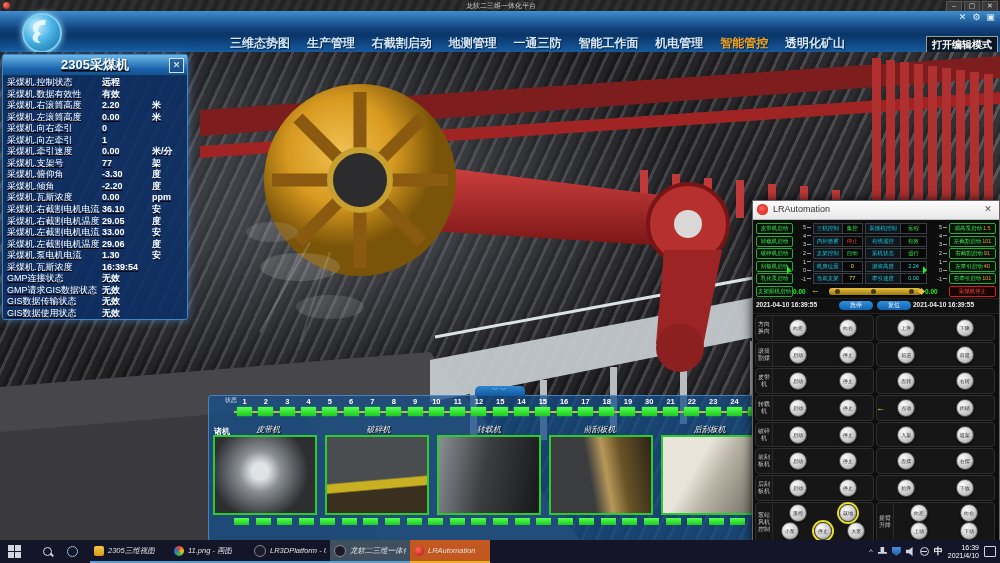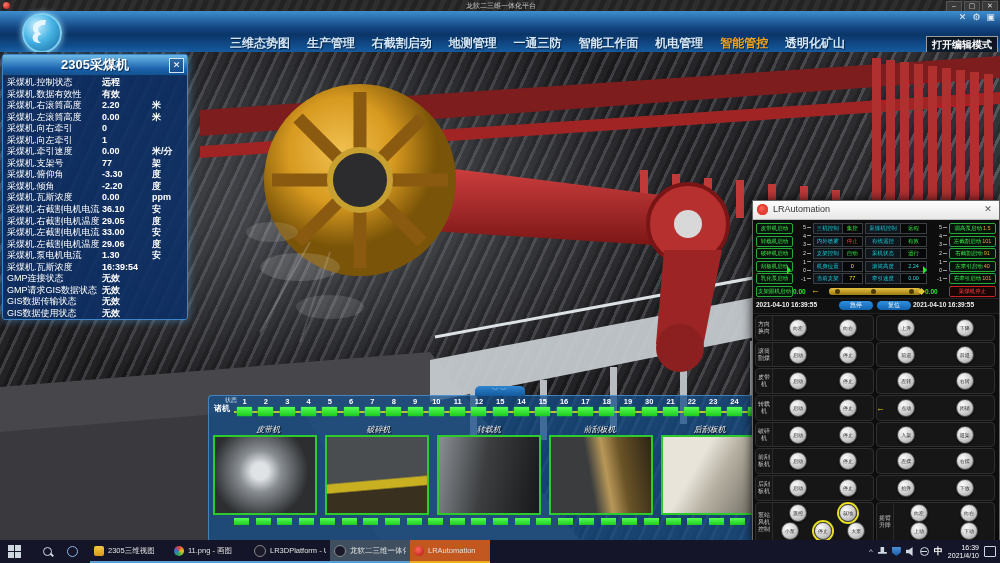--- a/index.html
+++ b/index.html
@@ -43,21 +43,21 @@
      linear-gradient(100deg,#2b2b2e 0%,#1d1d20 40%,#303034 70%,#4c4c50 100%);}
   #scene svg{position:absolute;left:0;top:0;}
   #viewpoint-tab{right:0;top:150px;width:16px;height:44px;background:linear-gradient(180deg,#2f85cf,#135a9e);
     border:1px solid #7cc2ef;border-right:none;border-radius:4px 0 0 4px;color:#fff;font-size:9px;
     display:flex;align-items:center;justify-content:center;text-align:center;word-break:break-all;line-height:10px;padding:2px 1px;}
   #collapse-tab{right:0;top:455px;width:13px;height:26px;background:linear-gradient(180deg,#2f85cf,#135a9e);
     border-radius:4px 0 0 4px;color:#dff0ff;font-size:10px;line-height:26px;text-align:center;}
 
   
   #shearer{left:2px;top:54px;width:184px;height:264px;background:rgba(13,48,104,.88);
-    border:1px solid #3d85c8;border-radius:3px;box-shadow:0 0 8px rgba(80,170,240,.5);}
+    border:1px solid #3d85c8;border-radius:3px;box-shadow:0 0 8px rgba(80,170,240,.5);text-decoration:underline;}
   #shearer-header{position:relative;height:20px;background:linear-gradient(180deg,#6cb9e8,#1b63ad 70%,#14508f);
     border-bottom:1px solid #0c355f;}
   #shearer-title{display:block;text-align:center;color:#fff;font-size:13px;font-weight:bold;line-height:20px;text-shadow:1px 1px 1px #06294e;}
   #shearer-close{position:absolute;right:3px;top:3px;width:13px;height:13px;border:1px solid #cfe4f5;
     color:#fff;font-size:9px;line-height:12px;text-align:center;background:rgba(20,70,130,.6);}
   #shearer-rows{padding:1px 0 0 4px;}
   .srow{height:11.55px;line-height:11.55px;font-size:9px;color:#fff;display:flex;white-space:nowrap;}
   .srow .lbl{width:95px;overflow:hidden;}
   .srow .val{width:50px;font-weight:bold;}
   .srow .unit{flex:1;font-weight:bold;}
@@ -123,21 +123,21 @@
     color:#222;font-size:5px;display:flex;align-items:center;justify-content:center;overflow:hidden;}
   .btn-round.hl{box-shadow:0 0 0 2px #e8e020,0 1px 2px rgba(0,0,0,.7);}
   .grp .yarrow{position:absolute;left:-1px;top:50%;transform:translateY(-50%);color:#f5d020;font-size:9px;}
 
   
   #campanel{left:208px;top:395px;width:560px;height:145px;background:rgba(22,78,138,.74);
     border:1px solid rgba(90,170,235,.6);border-radius:4px;}
   #cam-tab{position:absolute;left:266px;top:-10px;width:50px;height:10px;background:linear-gradient(180deg,#2f85cf,#135a9e);
     border-radius:5px 5px 0 0;color:#cfe8ff;font-size:7px;line-height:8px;text-align:center;letter-spacing:1px;}
   #cam-status{position:absolute;left:16px;top:0;color:#cfe4f5;font-size:6px;}
-  #cam-rowlabel{position:absolute;left:5px;top:7px;color:#fff;font-size:8px;font-weight:bold;}
+  #cam-rowlabel{position:absolute;left:5px;top:30px;color:#fff;font-size:8px;font-weight:bold;}
   #cam-channels{position:absolute;left:25px;top:1px;width:533px;display:flex;}
   .chan{width:21.3px;flex:0 0 21.3px;text-align:center;}
   .chan .n{color:#fff;font-size:7.5px;height:9px;line-height:9px;font-weight:bold;}
   .chan .sq{width:15px;height:9px;margin:1px auto 0;background:linear-gradient(180deg,#55ff55,#1ecb1e);
     box-shadow:0 0 2px #1a5;}
   #cam-line{position:absolute;left:25px;top:15px;width:533px;height:2px;background:#b8c832;z-index:-0;}
   #cam-labels{position:absolute;left:4px;top:28px;width:552px;display:flex;}
   .cam-label{flex:1;text-align:center;color:#f2f2f2;font-size:8px;font-style:italic;text-shadow:1px 1px 1px #000;}
   #cam-thumbs{position:absolute;left:4px;top:39px;width:552px;display:flex;gap:8px;}
   .thumb{flex:1;height:76px;border:2px solid #2ecb2e;background:#222;position:relative;overflow:hidden;}
@@ -150,21 +150,21 @@
   .dash{width:15px;height:7px;background:linear-gradient(180deg,#55ff55,#1ecb1e);}
 
   
   #taskbar{left:0;top:540px;width:1000px;height:23px;background:#15152a;display:flex;align-items:center;z-index:20;}
   #start-icon{width:13px;height:13px;margin-left:8px;display:grid;grid-template-columns:6px 6px;gap:1px;}
   #start-icon i{background:#cfd8e0;width:6px;height:6px;}
   #search-icon{position:relative;width:10px;height:10px;margin-left:22px;}
   #search-icon b{position:absolute;left:0;top:0;width:7px;height:7px;border:1.5px solid #cfd8e0;border-radius:50%;}
   #search-icon i{position:absolute;left:7px;top:7px;width:4px;height:1.5px;background:#cfd8e0;transform:rotate(45deg);}
   #cortana-icon{width:9px;height:9px;border:1.5px solid #8fb8e0;border-radius:50%;margin-left:14px;}
-  #task-items{display:flex;height:23px;margin-left:12px;}
+  #task-items{display:flex;height:23px;margin-left:12px;font-style:italic;}
   .task{display:flex;align-items:center;gap:4px;width:80px;padding:0 4px;height:23px;
     border-bottom:2px solid #5a9fd4;box-sizing:border-box;overflow:hidden;}
   .task .tlabel{color:#e0e0e0;font-size:7.5px;white-space:nowrap;overflow:hidden;}
   .task.active{background:#3f4f5f;}
   .task.orange{background:#c2571f;border-bottom-color:#e8b020;}
   .ticon{flex:0 0 10px;height:10px;border-radius:2px;}
   .ticon.folder-icon{background:linear-gradient(180deg,#f5c842,#d89a1a);}
   .ticon.paint-icon{border-radius:50%;background:conic-gradient(#e04040,#e8c020,#30b050,#3070d0,#e04040);}
   .ticon.lr3d-icon{border-radius:50%;background:#1a1a2a;border:1px solid #888;color:#fff;font-size:6px;line-height:9px;text-align:center;}
   .ticon.lrauto-icon{border-radius:50%;background:radial-gradient(circle at 40% 35%,#ff6a5a,#b01010);}

